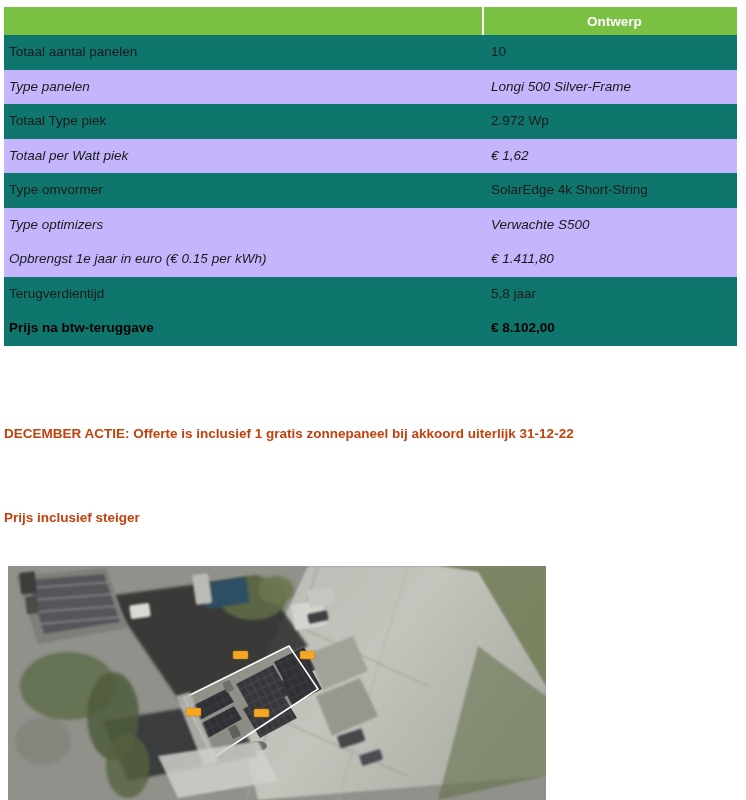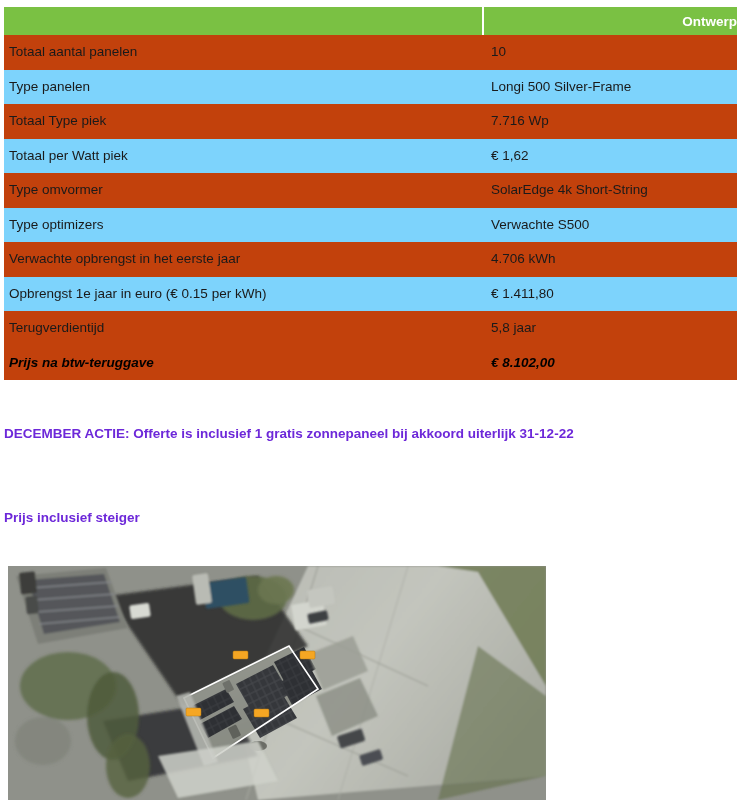--- a/index.html
+++ b/index.html
@@ -27,54 +27,54 @@
   }
   .spec-table col.label-col { width: 479px; }
   .spec-table col.value-col { width: 254px; }
 
   .spec-table thead th {
     height: 28px;
     background: #7AC143;
     color: #ffffff;
     font-size: 13.5px;
     font-weight: bold;
-    text-align: right;
+    text-align: center;
     padding: 0 0 0 0;
     vertical-align: middle;
     border: none;
   }
   .spec-table thead th.head-label {
     border-right: 2px solid #ffffff;
   }
   .spec-table thead th.head-value {
     padding-left: 8px;
   }
 
   .spec-table tbody tr { height: 34.5px; }
-  .spec-table tbody tr.odd  { background: #c2410c; }
-  .spec-table tbody tr.even { background: #7dd3fc; }
+  .spec-table tbody tr.odd  { background: #0f766e; }
+  .spec-table tbody tr.even { background: #c4b5fd; font-style: italic; }
 
   .spec-table tbody td {
     font-size: 13.5px;
     color: #1a1a1a;
     vertical-align: middle;
     border: none;
     line-height: 1.2;
   }
   .spec-table tbody td.cell-label { padding-left: 5px; }
   .spec-table tbody td.cell-value { padding-left: 8px; margin-left: 36px; }
-  .spec-table tbody tr.total-row td { font-weight: bold; color: #000; font-style: italic; }
+  .spec-table tbody tr.total-row td { font-weight: bold; color: #000; }
 
   
   .note {
     position: absolute;
     left: 4px;
     font-size: 13.5px;
     font-weight: bold;
-    color: #6d28d9;
+    color: #c2410c;
     white-space: nowrap;
   }
   .note-promo  { top: 426px; }
   .note-steiger{ top: 510px; }
 
   
   .aerial {
     position: absolute;
     left: 8px;
     top: 566px;
@@ -103,37 +103,33 @@
       <tr class="odd">
         <td class="cell-label">Totaal aantal panelen</td>
         <td class="cell-value">10</td>
       </tr>
       <tr class="even">
         <td class="cell-label">Type panelen</td>
         <td class="cell-value">Longi 500 Silver-Frame</td>
       </tr>
       <tr class="odd">
         <td class="cell-label">Totaal Type piek</td>
-        <td class="cell-value">7.716 Wp</td>
+        <td class="cell-value">2.972 Wp</td>
       </tr>
       <tr class="even">
         <td class="cell-label">Totaal per Watt piek</td>
         <td class="cell-value">€ 1,62</td>
       </tr>
       <tr class="odd">
         <td class="cell-label">Type omvormer</td>
         <td class="cell-value">SolarEdge 4k Short-String</td>
       </tr>
       <tr class="even">
         <td class="cell-label">Type optimizers</td>
         <td class="cell-value">Verwachte S500</td>
-      </tr>
-      <tr class="odd">
-        <td class="cell-label">Verwachte opbrengst in het eerste jaar</td>
-        <td class="cell-value">4.706 kWh</td>
       </tr>
       <tr class="even">
         <td class="cell-label">Opbrengst 1e jaar in euro (€ 0.15 per kWh)</td>
         <td class="cell-value">€ 1.411,80</td>
       </tr>
       <tr class="odd">
         <td class="cell-label">Terugverdientijd</td>
         <td class="cell-value">5,8 jaar</td>
       </tr>
       <tr class="odd total-row">

